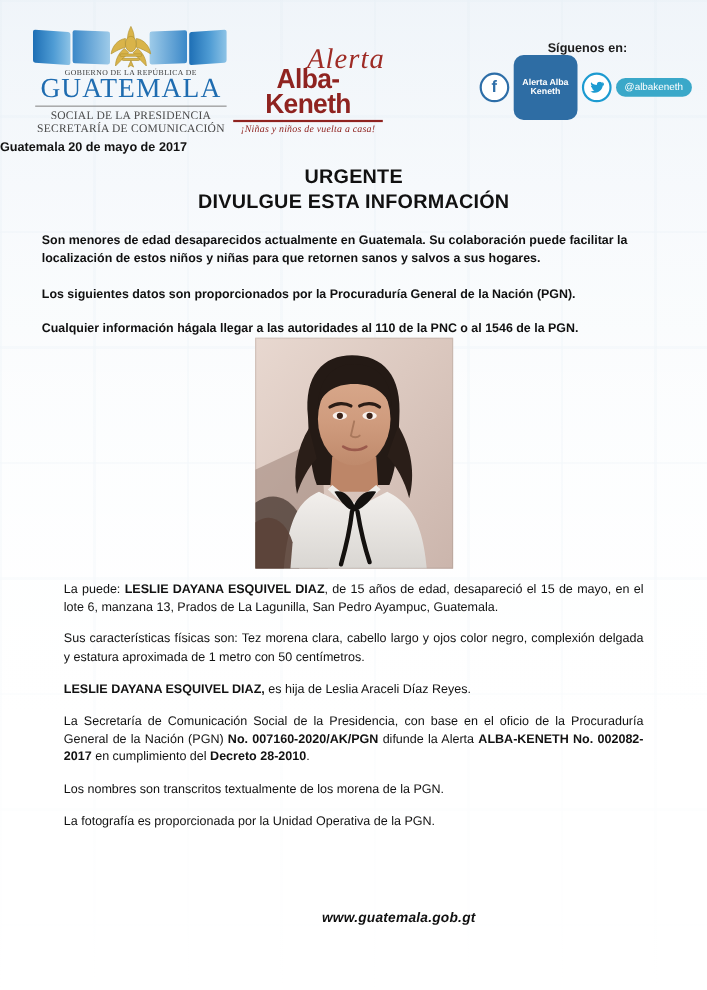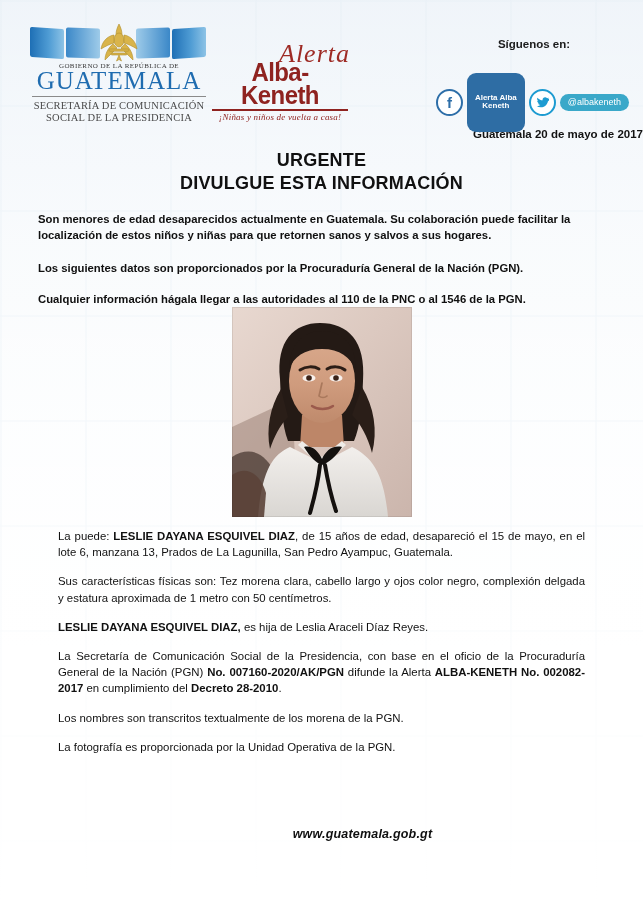--- a/index.html
+++ b/index.html
@@ -156,21 +156,21 @@
     position: absolute;
     right: 14px;
     top: 38px;
     width: 190px;
     text-align: center;
   }
   .social-title {
     font-size: 11.5px;
     font-weight: bold;
     color: #1b1b1b;
-    margin-bottom: 23px;
+    margin-bottom: 0;
   }
   .social-row {
     display: flex;
     align-items: center;
     justify-content: flex-end;
     gap: 4px;
   }
   .soc-circle {
     width: 23px;
     height: 23px;
@@ -205,21 +205,21 @@
   .soc-pill.tw {
     background: #3aa8c9;
     border-radius: 9px;
     padding: 4px 8px;
     font-weight: normal;
     font-size: 9px;
   }
 
   
   .date-line {
-    text-align: right;
+    text-align: left;
     font-size: 11.5px;
     font-weight: bold;
     color: #121212;
     margin-top: 0px;
   }
   .urgente {
     text-align: center;
     font-size: 18px;
     font-weight: bold;
     color: #111111;
@@ -321,22 +321,22 @@
               <rect x="10" y="27" width="20" height="2.2" rx="1"></rect>
               <rect x="12" y="31" width="16" height="2" rx="1"></rect>
               <path d="M20 33 l2.5 6 -2.5 -1.5 -2.5 1.5 z"></path>
             </g>
           </svg>
         </div>
         <div class="gt-sub">GOBIERNO DE LA REPÚBLICA DE</div>
         <div class="gt-name">GUATEMALA</div>
         <div class="gt-rule"></div>
         <div class="gt-secretaria">
+          <div>SOCIAL DE LA PRESIDENCIA</div>
           <div>SECRETARÍA DE COMUNICACIÓN</div>
-          <div>SOCIAL DE LA PRESIDENCIA</div>
         </div>
       </div>
 
       <div class="ak-logo">
         <div class="ak-alerta">Alerta</div>
         <div class="ak-main">Alba-Keneth</div>
         <div class="ak-bar"></div>
         <div class="ak-tag">¡Niñas y niños de vuelta a casa!</div>
       </div>
 

